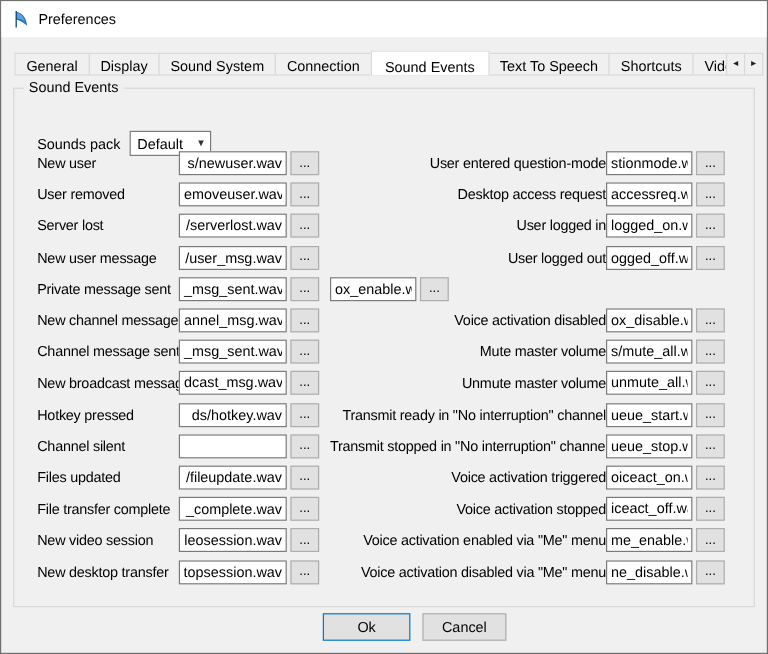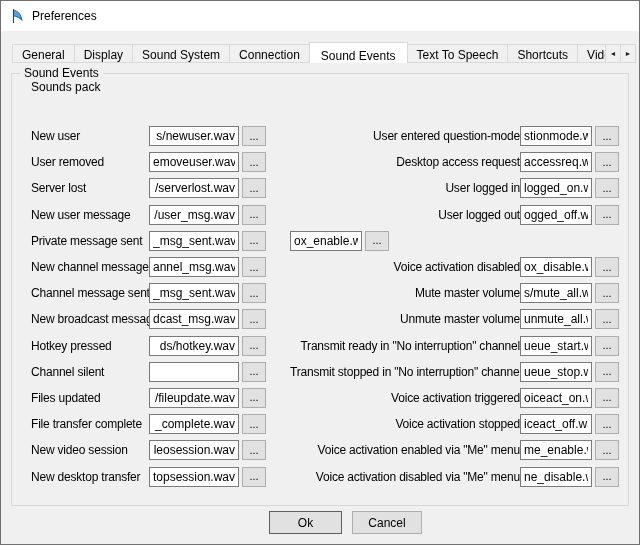--- a/index.html
+++ b/index.html
@@ -75,38 +75,38 @@
     width: 618px; height: 433px;
     border: 1px solid #d8d8d8;
   }
   .groupbox-legend {
     position: absolute; top: -8px; left: 8px;
     background: #f0f0f0; padding: 0 4px;
   }
 
   
   .sounds-pack {
-    position: absolute; left: 19px; top: 6px;
+    position: absolute; left: 19px; top: 35px;
     display: flex; align-items: center;
   }
   .combo {
     margin-left: 8px;
     width: 68px; height: 21px;
     border: 1px solid #7a7a7a;
     background: #ffffff;
     display: flex; align-items: center; justify-content: space-between;
     padding: 0 4px 0 5px;
     cursor: default;
   }
   .combo-arrow { font-size: 8px; color: #333; line-height: 1; }
 
   
   .events {
     position: absolute; left: 19px; top: 49px;
-    display: flex; gap: 24px;
+    display: flex; gap: 9px;
   }
   .col { display: flex; flex-direction: column; }
   .event-row { display: flex; align-items: center; height: 26.2px; }
   .ev-label {
     flex: none; white-space: nowrap; overflow: hidden;
     letter-spacing: -0.2px;
   }
   .col-left  .ev-label { width: 118px; }
   .col-right .ev-label { width: 230px; text-align: right; }
   .ev-input {
@@ -196,20 +196,24 @@
   <div class="tab-scrollers">
     <button class="tab-scroll-btn">◄</button>
     <button class="tab-scroll-btn">►</button>
   </div>
 
   <div class="groupbox">
     <span class="groupbox-legend">Sound Events</span>
 
     <div class="sounds-pack">
       <span>Sounds pack</span>
+      <div class="combo">
+        <span>Default</span>
+        <span class="combo-arrow">▼</span>
+      </div>
     </div>
 
     <div class="events">
       <div class="col col-left">
   <div class="event-row">
     <span class="ev-label">New user</span>
     <input class="ev-input" type="text" value="s/newuser.wav" style="">
     <button class="browse-btn">...</button>
   </div>
 

